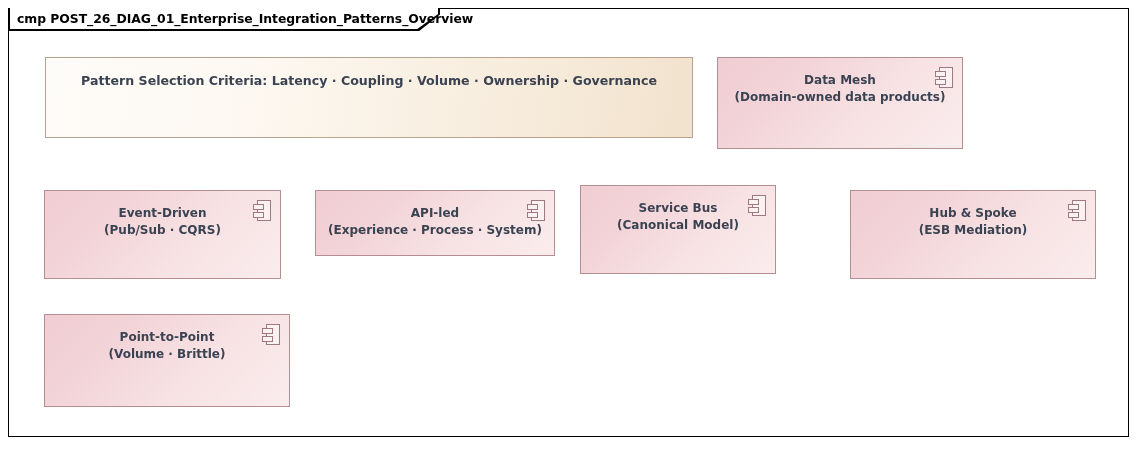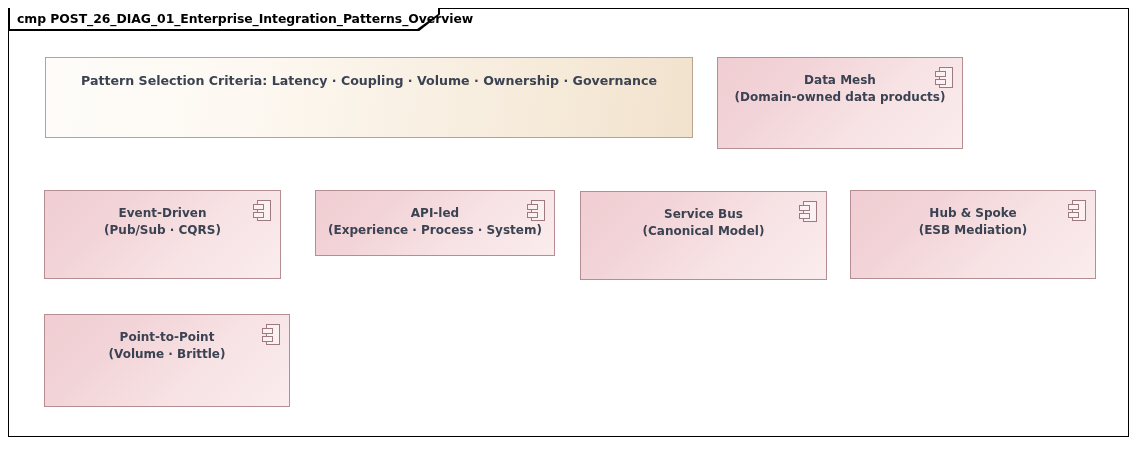--- a/index.html
+++ b/index.html
@@ -188,21 +188,21 @@
   <div class="node-shadow"></div>
   <div class="component-icon">
     <div class="ci-body"></div>
     <div class="ci-tab t1"></div>
     <div class="ci-tab t2"></div>
   </div>
   <div class="node-text">API-led
 (Experience · Process · System)</div>
 </div>
 
-<div class="node component-box" style="left:580px; top:191px; width:247px; height:89px;">
+<div class="node component-box" style="left:580px; top:185px; width:196px; height:89px;">
   <div class="node-shadow"></div>
   <div class="component-icon">
     <div class="ci-body"></div>
     <div class="ci-tab t1"></div>
     <div class="ci-tab t2"></div>
   </div>
   <div class="node-text">Service Bus
 (Canonical Model)</div>
 </div>
 

